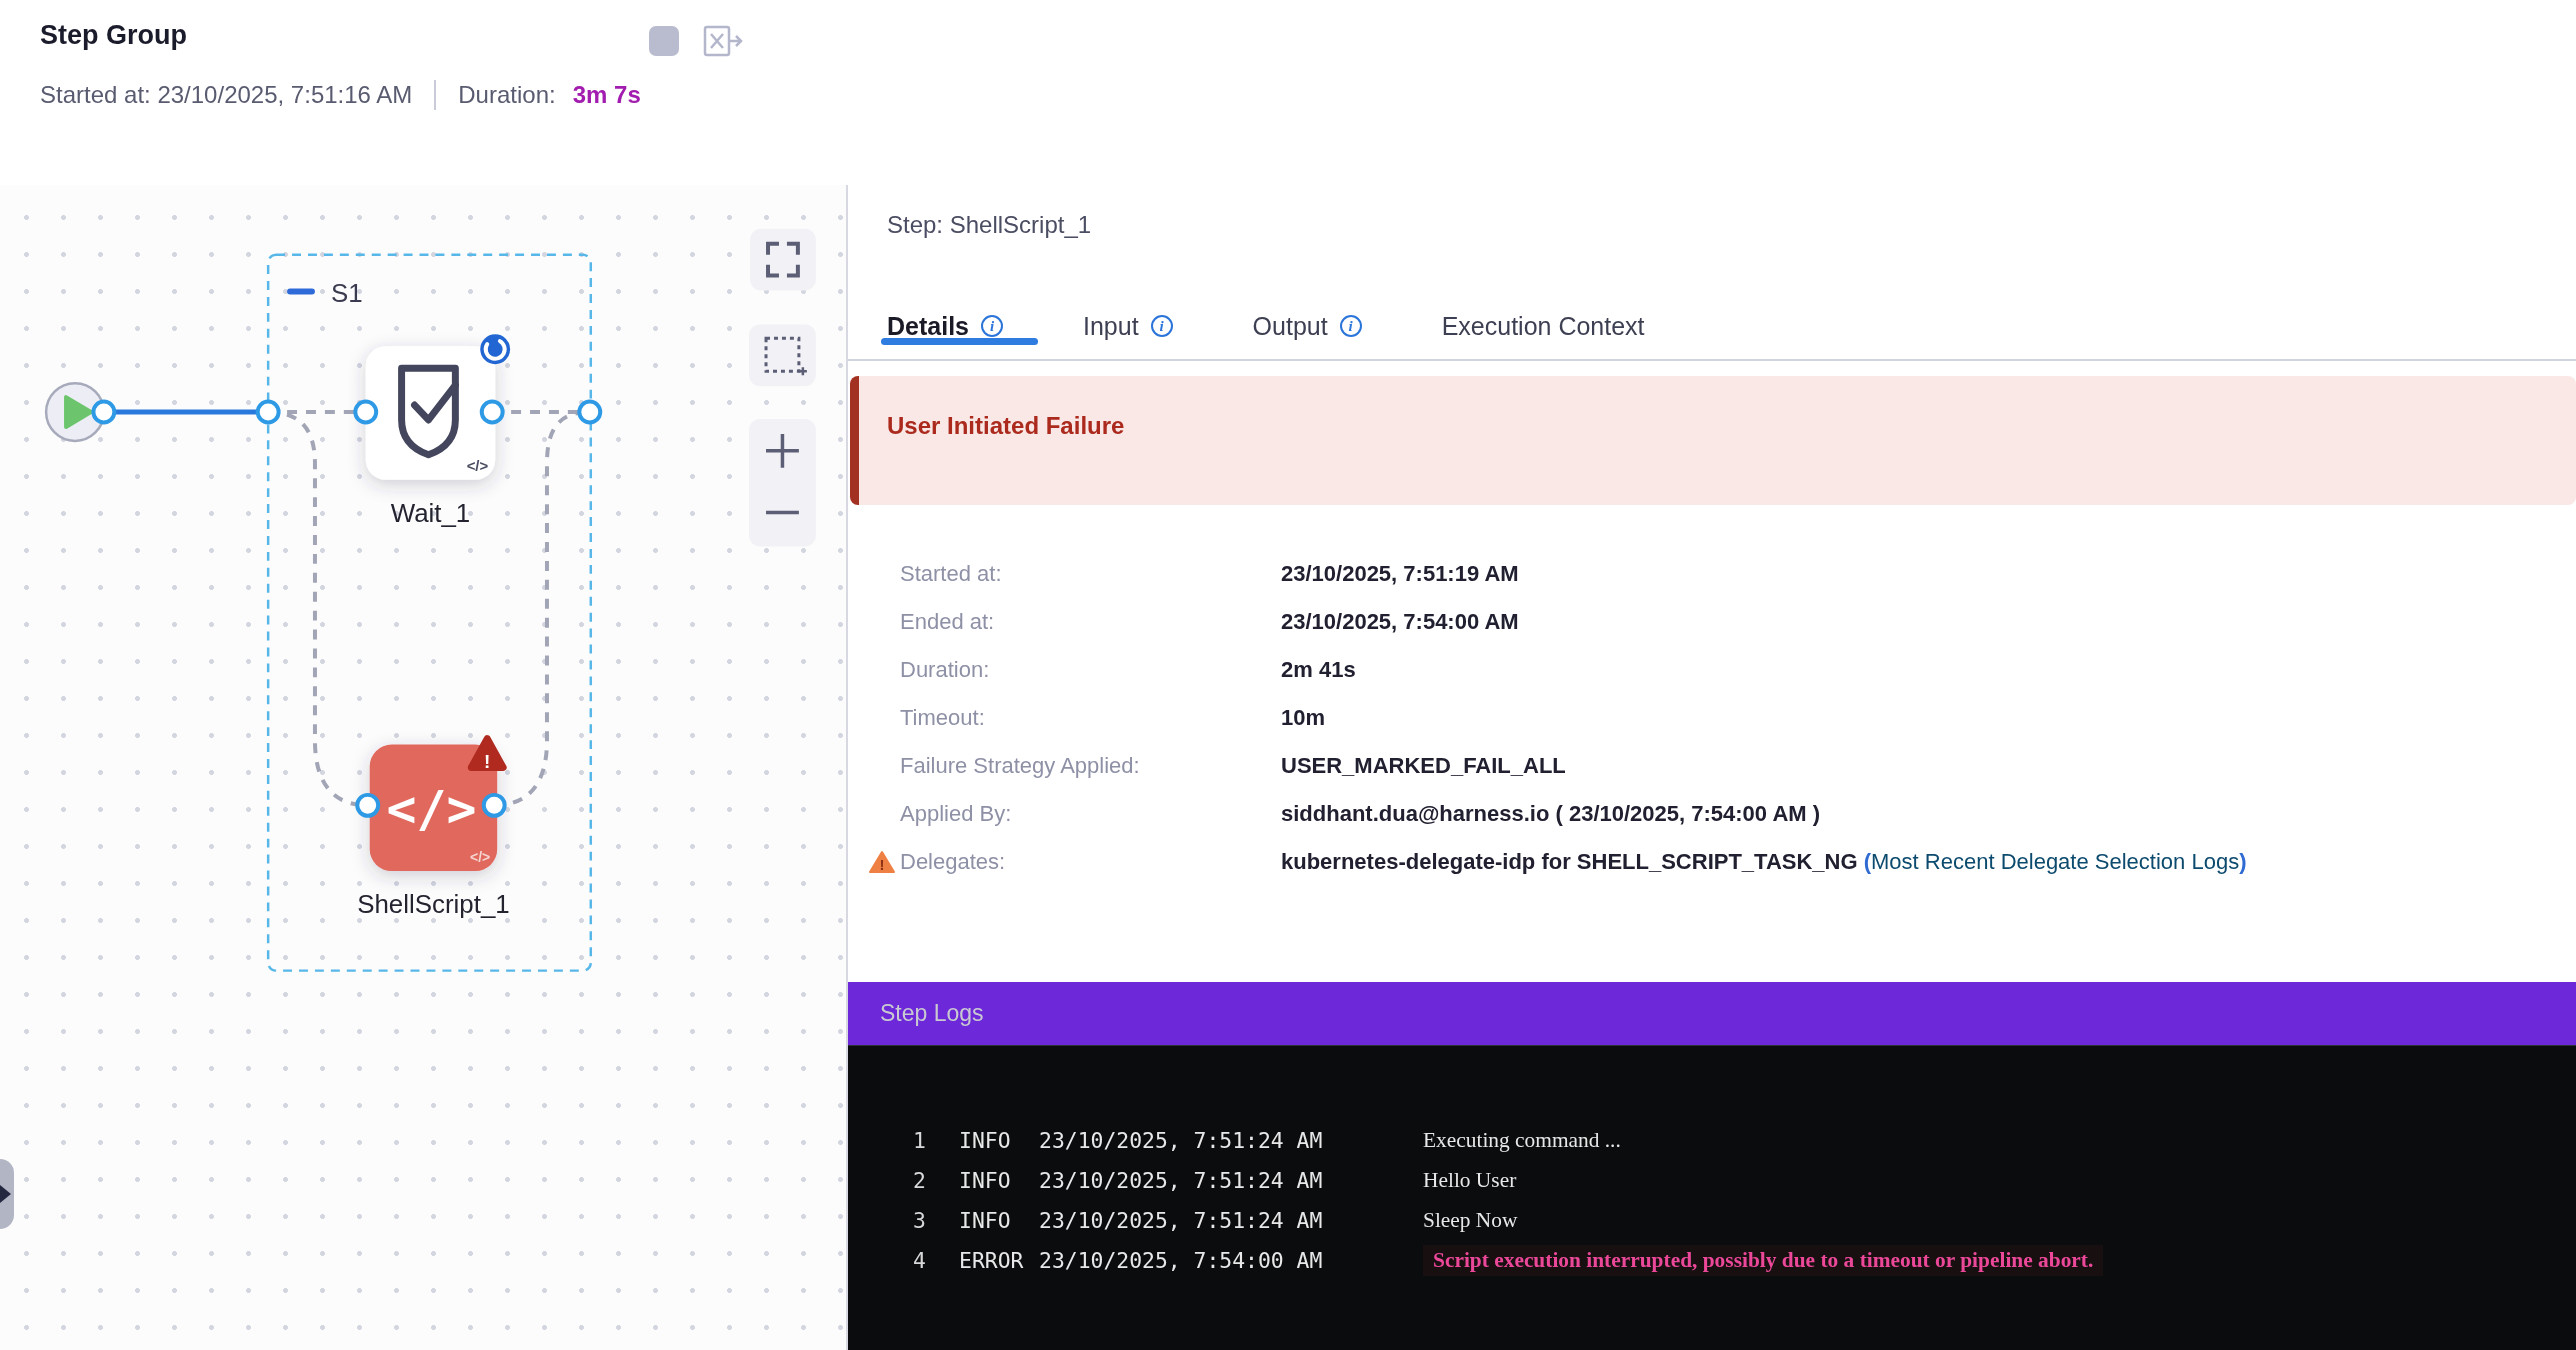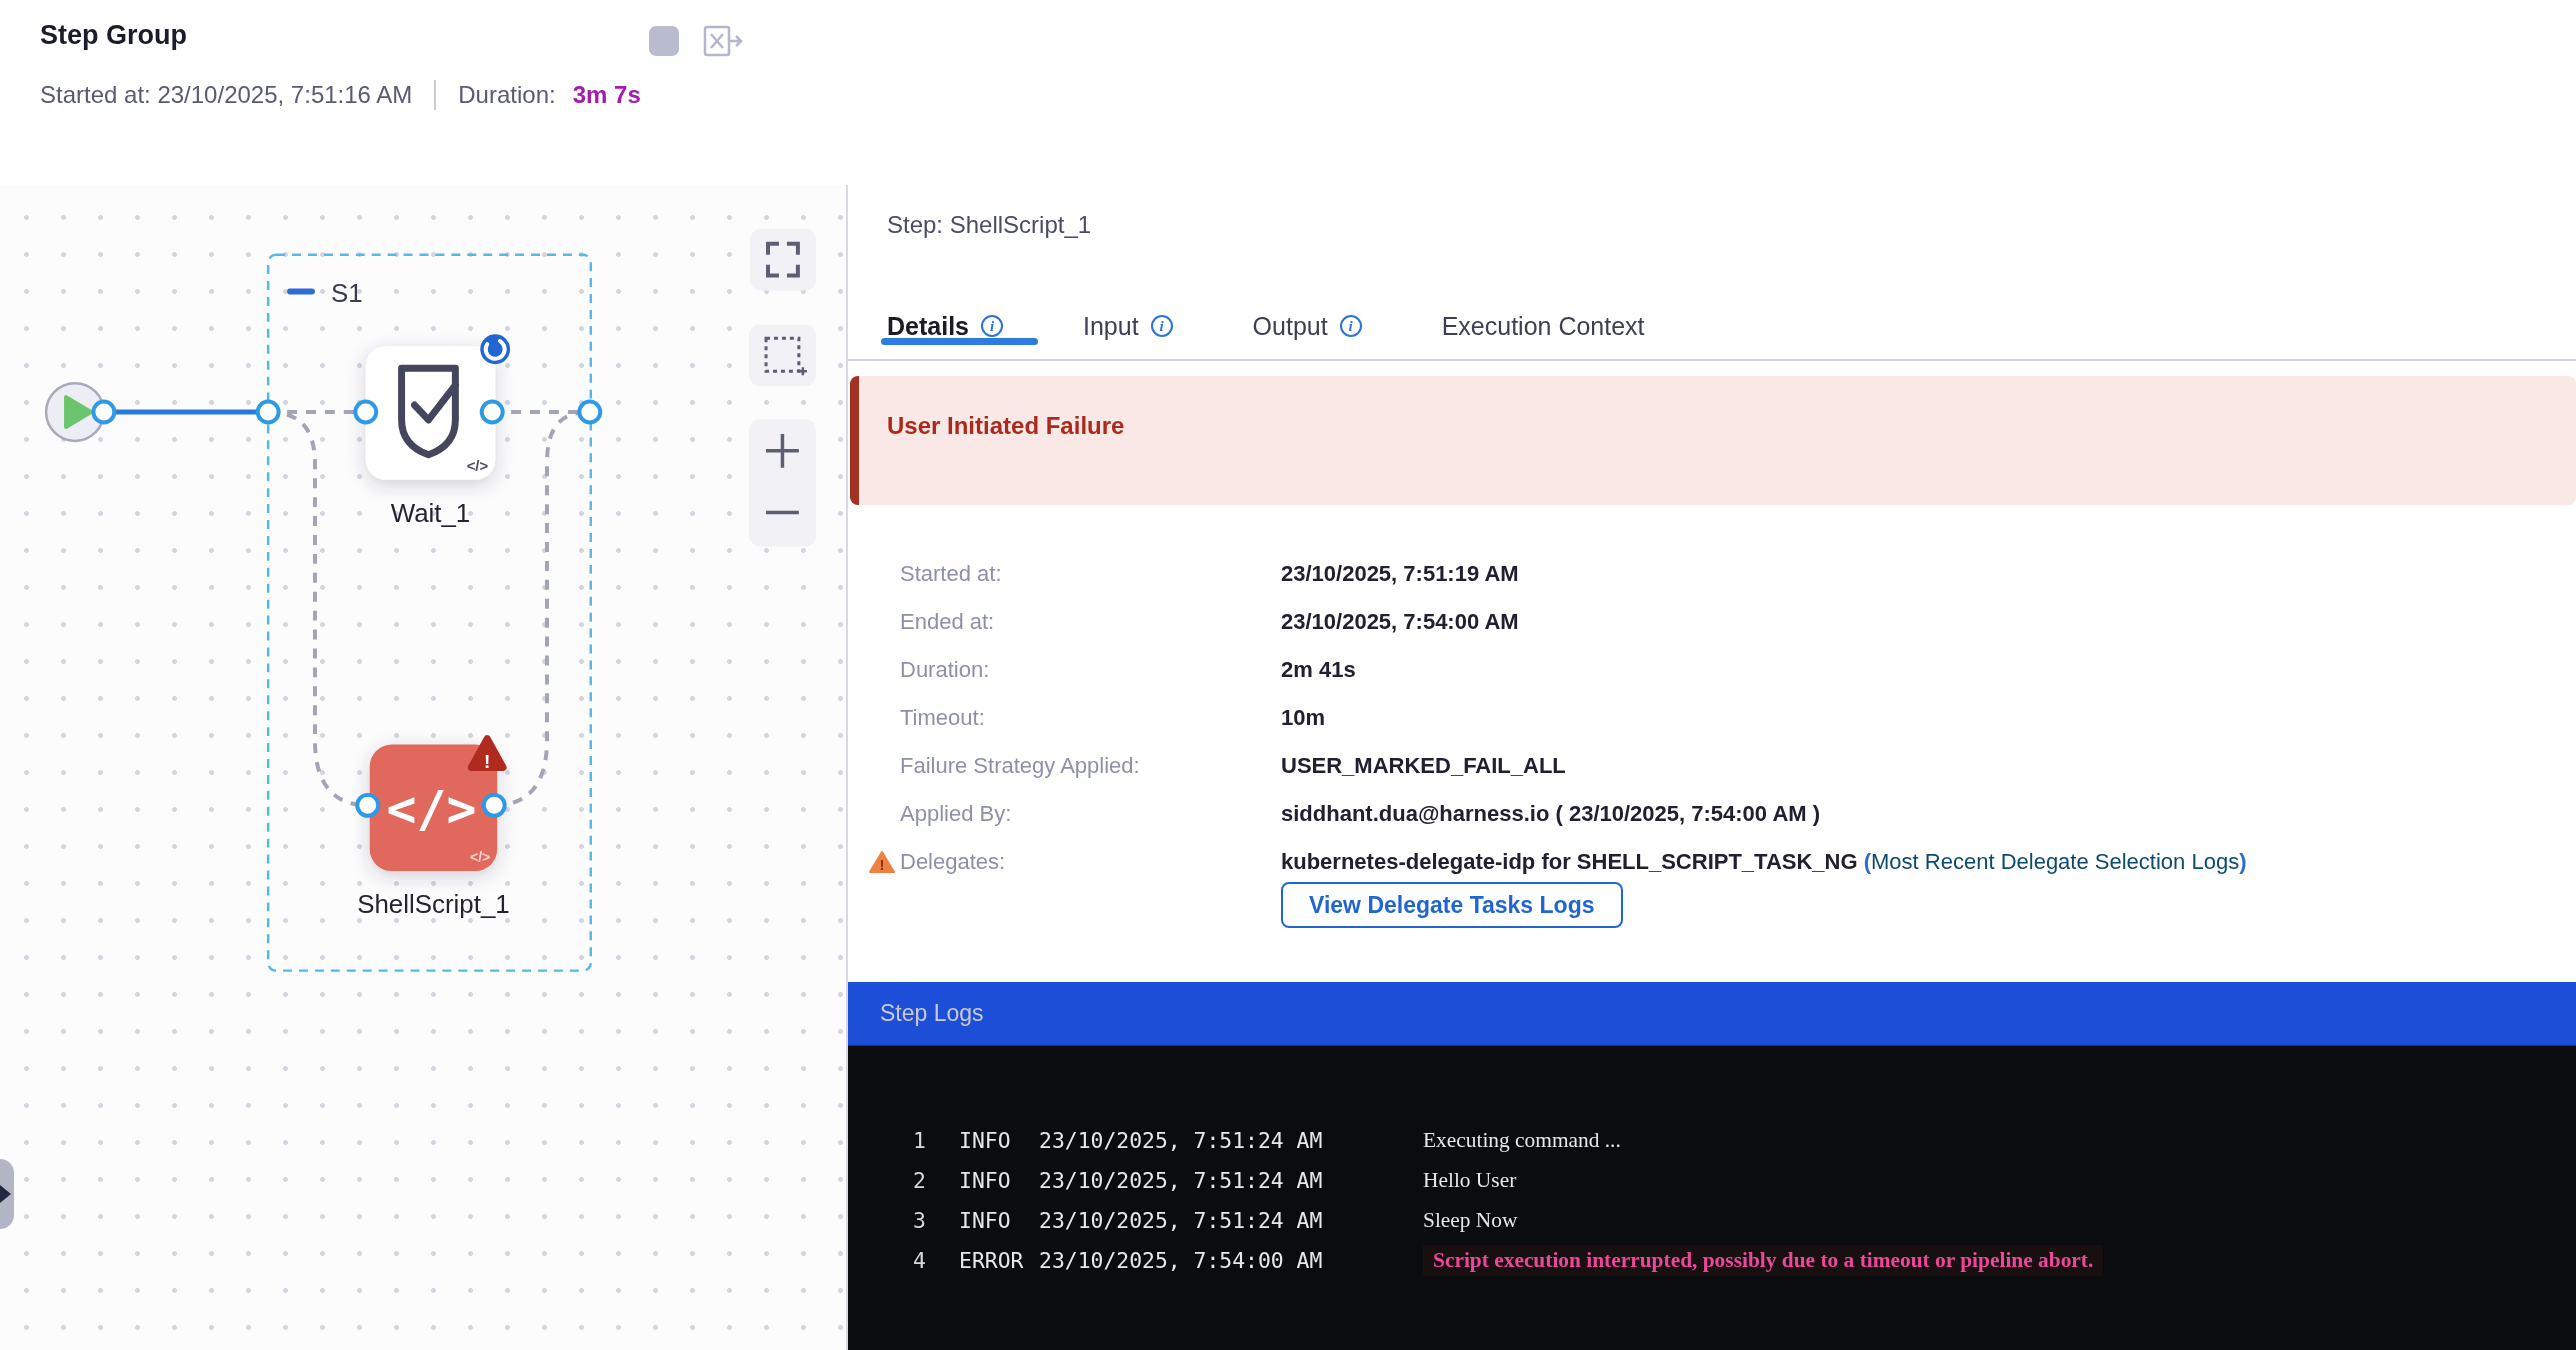--- a/index.html
+++ b/index.html
@@ -46,21 +46,21 @@
   .dvalue{font-size:22px;color:#202031;font-weight:700;}
   .dvalue .lnk-paren{color:#2f6bd2;font-weight:700;}
   .dvalue a{color:#0c4a6e;font-weight:400;text-decoration:none;cursor:pointer;}
   .warn-tri{position:absolute;left:-18px;top:50%;transform:translateY(-50%);width:26px;height:24px;}
 
   .delegate-btn{position:absolute;left:433px;top:697px;height:46px;padding:0 26px;background:#ffffff;
     border:2px solid #2066d2;border-radius:8px;color:#2066d2;font-size:23px;font-weight:700;
     font-family:"Liberation Sans",sans-serif;cursor:pointer;}
 
   .logs{position:absolute;left:0;top:797px;right:0;bottom:0;background:#0b0c0e;}
-  .logs-header{height:64px;background:#1d4ed8;display:flex;align-items:center;padding-left:32px;
+  .logs-header{height:64px;background:#6d28d9;display:flex;align-items:center;padding-left:32px;
     font-size:23px;color:#c9cad1;border-bottom:1px solid #303238;}
   .logs-body{padding:74px 0 0 20px;font-family:"DejaVu Sans Mono","Liberation Mono",monospace;
     font-size:21.4px;color:#e8e8e8;}
   .log-line{display:flex;height:40px;align-items:center;white-space:pre;}
   .log-num{display:inline-block;width:58px;text-align:right;color:#d8d8d8;}
   .log-level{display:inline-block;width:113px;padding-left:33px;}
   .log-time{display:inline-block;width:384px;}
   .log-msg{display:inline-block;font-family:Liberation Serif, serif;}
   .log-line.error .log-msg{background:#170f10;color:#ec4899;font-weight:700;padding:3px 10px;}
 
@@ -241,21 +241,20 @@
           <text x="13" y="20" font-size="15" font-weight="bold" fill="#8c3116" text-anchor="middle">!</text>
         </svg>
         <span>Delegates:</span>
       </div>
       <div class="dvalue">
         <span>kubernetes-delegate-idp for SHELL_SCRIPT_TASK_NG</span><span class="lnk-paren"> (</span><a>Most Recent Delegate Selection Logs</a><span class="lnk-paren">)</span>
       </div>
     </div>
   </div>
 
-  <button class="delegate-btn">View Delegate Tasks Logs</button>
 
   <div class="logs">
     <div class="logs-header">
       <span>Step Logs</span>
     </div>
     <div class="logs-body">
       <div class="log-line">
         <span class="log-num">1</span>
         <span class="log-level">INFO</span>
         <span class="log-time">23/10/2025, 7:51:24 AM</span>

